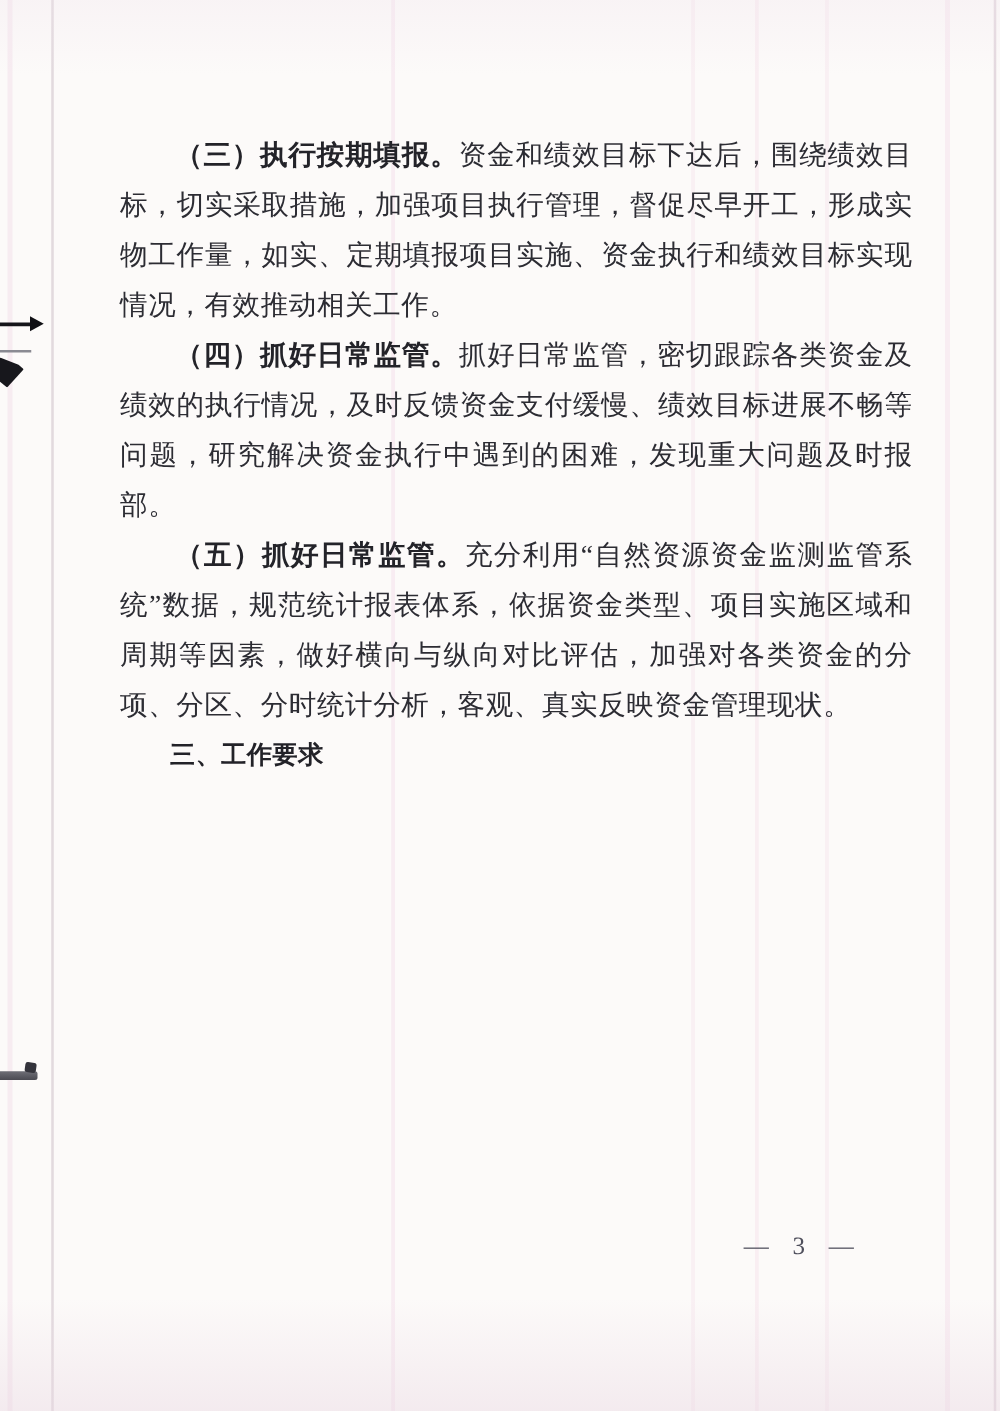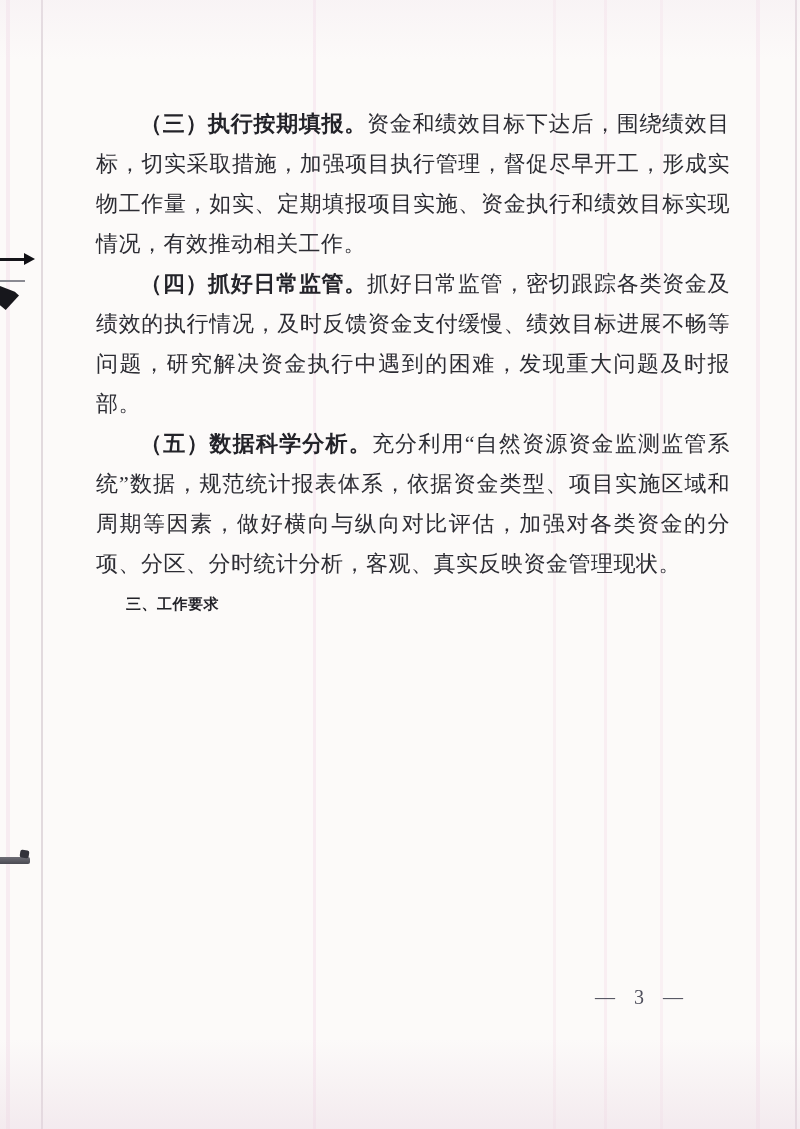--- a/index.html
+++ b/index.html
@@ -105,21 +105,21 @@
   }
   .lead {
     font-weight: bold;
     color: #232329;
   }
   .section-heading {
     margin: 0;
     text-indent: 2em;
     font-family: "Liberation Sans", "DejaVu Sans", sans-serif;
     font-weight: bold;
-    font-size: 15px;
+    font-size: 20px;
     line-height: 40px;
     color: #222228;
   }
   .page-number {
     position: absolute;
     top: 986px;
     right: 110px;
     font-size: 20px;
     letter-spacing: 7px;
     color: #4f4f5c;
@@ -148,21 +148,21 @@
   <div class="mark mark-b2-wedge"></div>
   <div class="mark mark-c-bar"></div>
   <div class="mark mark-c-bump"></div>
 
   <div class="content">
 
     <p class="para"><span class="lead">（三）执行按期填报。</span><span>资金和绩效目标下达后，围绕绩效目标，切实采取措施，加强项目执行管理，督促尽早开工，形成实物工作量，如实、定期填报项目实施、资金执行和绩效目标实现情况，有效推动相关工作。</span></p>
 
     <p class="para"><span class="lead">（四）抓好日常监管。</span><span>抓好日常监管，密切跟踪各类资金及绩效的执行情况，及时反馈资金支付缓慢、绩效目标进展不畅等问题，研究解决资金执行中遇到的困难，发现重大问题及时报部。</span></p>
 
-    <p class="para"><span class="lead">（五）数据科学分析。</span><span>充分利用“自然资源资金监测监管系统”数据，规范统计报表体系，依据资金类型、项目实施区域和周期等因素，做好横向与纵向对比评估，加强对各类资金的分项、分区、分时统计分析，客观、真实反映资金管理现状。</span></p>
+    <p class="para"><span class="lead">（五）抓好日常监管。</span><span>充分利用“自然资源资金监测监管系统”数据，规范统计报表体系，依据资金类型、项目实施区域和周期等因素，做好横向与纵向对比评估，加强对各类资金的分项、分区、分时统计分析，客观、真实反映资金管理现状。</span></p>
 
 
 
     <h3 class="section-heading">三、工作要求</h3>
 
 
   </div>
 
   <div class="page-number">— 3 —</div>
 

